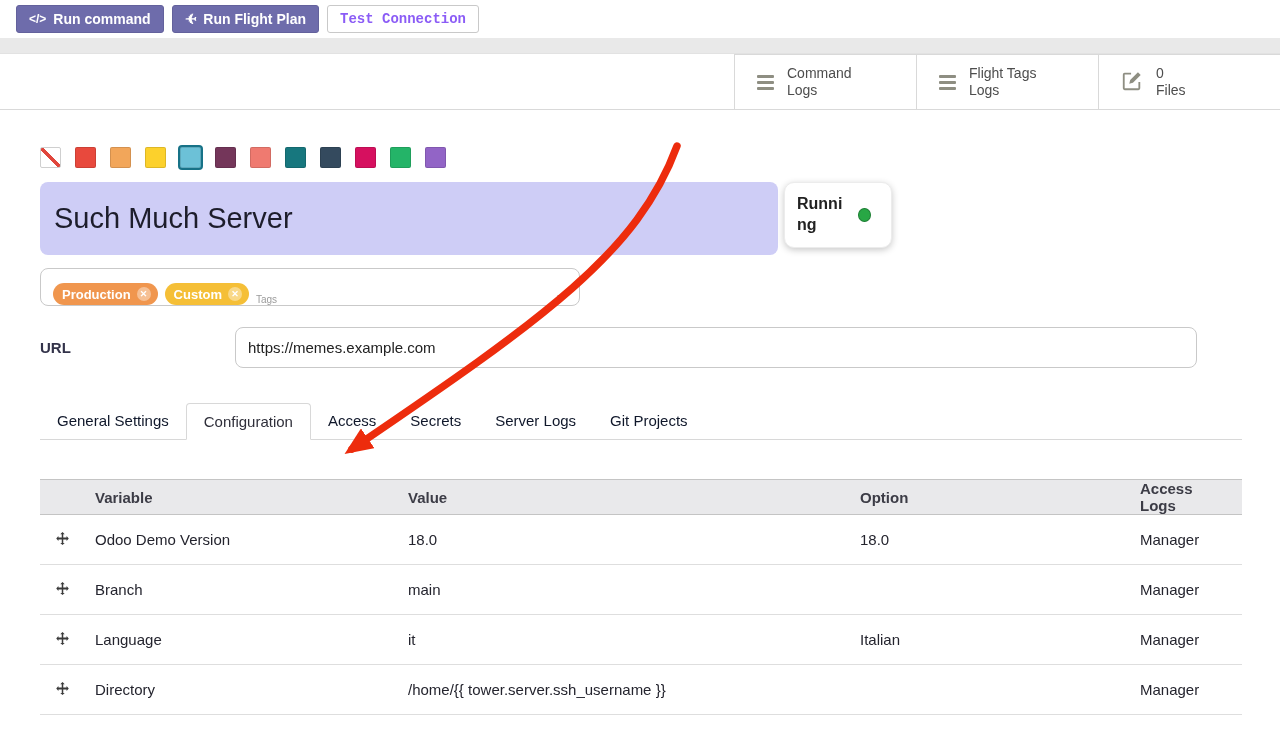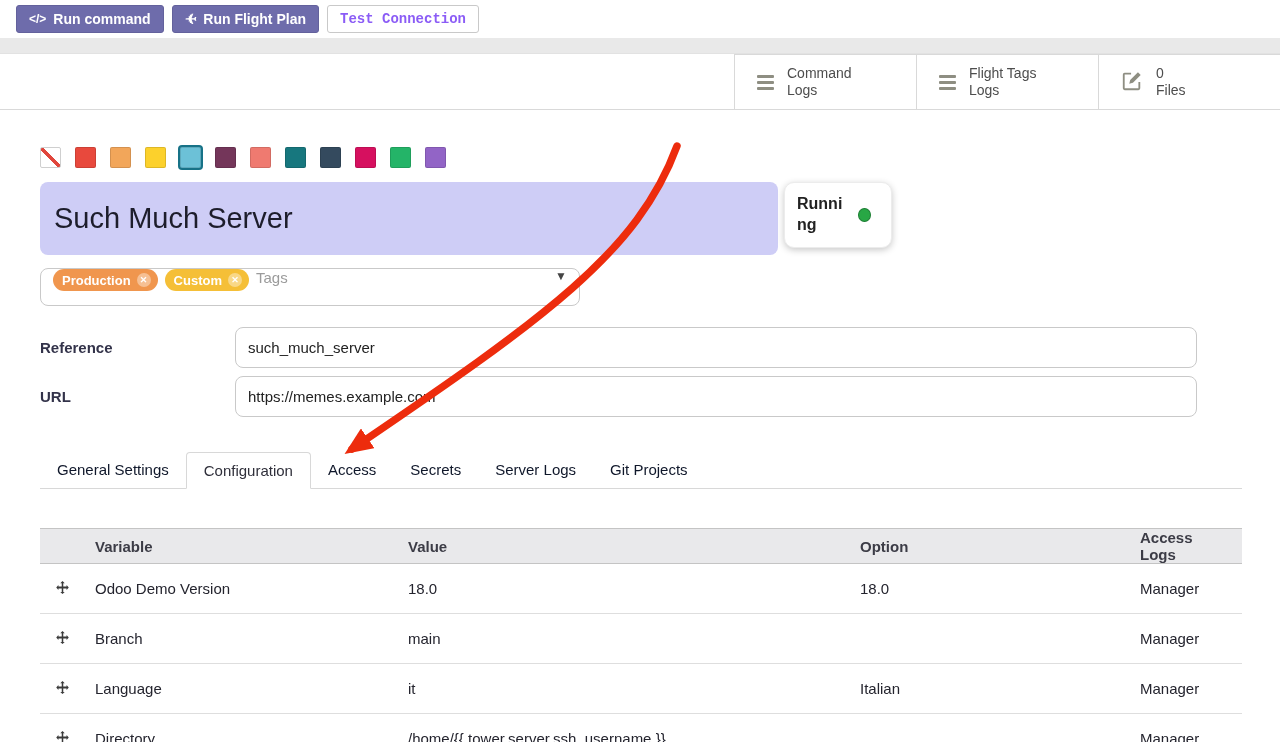--- a/index.html
+++ b/index.html
@@ -29,24 +29,24 @@
   .palette { margin-top:37px; display:flex; gap:14px; }
   .swatch { width:21px; height:21px; border-radius:2px; border:1px solid rgba(0,0,0,0.12); cursor:pointer; }
   .swatch.selected { box-shadow:0 0 0 2px #177287; }
   .swatch-none { background:linear-gradient(to top right,#fff 44%,#e0463c 44%,#e0463c 56%,#fff 56%); border:1px solid #cfcfcf; }
   .title-row { margin-top:14px; display:flex; align-items:flex-start; gap:4px; }
   .title-input { width:738px; height:73px; background:#cecdf6; border-radius:8px; font-size:29px; color:#1d1d2b; padding:0 14px; display:flex; align-items:center; cursor:text; }
   .status-badge { margin-left:2px; width:108px; height:66px; background:#fff; border:1px solid #ececec; border-radius:10px; box-shadow:0 2px 7px rgba(0,0,0,.22); padding:10px 12px; display:flex; align-items:center; gap:9px; cursor:pointer; }
   .status-text { font-weight:bold; font-size:16px; color:#222; width:52px; word-break:break-all; line-height:1.3; }
   .status-dot { width:13px; height:14px; border-radius:50%; background:#28a745; border:1px solid #1e7e34; }
   .tags-row { margin-top:13px; }
-  .tags-box { width:540px; height:38px; border:1px solid #c9c9c9; border-radius:8px; display:flex; align-items:flex-start; gap:7px; padding:0 12px; cursor:text; background:#fff; }
+  .tags-box { width:540px; height:38px; border:1px solid #c9c9c9; border-radius:8px; display:flex; align-items:flex-end; gap:7px; padding:0 12px; cursor:text; background:#fff; }
   .tag-pill { height:22px; border-radius:11px; color:#fff; font-size:13px; font-weight:bold; display:inline-flex; align-items:center; gap:6px; padding:0 7px 0 9px; }
   .tag-x { width:14px; height:14px; border-radius:50%; background:rgba(255,255,255,.4); color:#fff; font-size:9px; display:flex; align-items:center; justify-content:center; cursor:pointer; font-weight:bold; }
-  .tags-placeholder { color:#9b9b9b; font-size:15px; }
+  .tags-placeholder { color:#9b9b9b; font-size:10px; }
   .tags-caret { margin-left:auto; color:#444; font-size:12px; cursor:pointer; }
   .fields { margin-top:21px; }
   .field-row { display:flex; align-items:center; margin-bottom:8px; }
   .field-label { width:195px; font-weight:bold; font-size:15px; color:#33334a; }
   .field-input { flex:1; margin-right:45px; height:41px; border:1px solid #c9c9c9; border-radius:8px; padding:0 12px; font-size:15px; color:#222; display:flex; align-items:center; background:#fff; cursor:text; }
   
   .tabs { margin-top:35px; display:flex; border-bottom:1px solid #d8d8d8; }
   .tab { padding:9px 17px; font-size:15px; color:#0f172a; cursor:pointer; margin-bottom:-1px; white-space:nowrap; }
   .tab.active { background:#fff; border:1px solid #d8d8d8; border-bottom:1px solid #fff; border-radius:4px 4px 0 0; color:#2f2f3a; }
   
@@ -147,24 +147,20 @@
           <span>Custom</span>
           <span class="tag-x">✕</span>
         </span>
         <span class="tags-placeholder">Tags</span>
         <span class="tags-caret">▼</span>
       </div>
     </div>
 
     <div class="fields">
       <div class="field-row">
-        <div class="field-label">Reference</div>
-        <div class="field-input">such_much_server</div>
-      </div>
-      <div class="field-row">
         <div class="field-label">URL</div>
         <div class="field-input">https://memes.example.com</div>
       </div>
     </div>
 
     <div class="tabs">
       <div class="tab">General Settings</div>
       <div class="tab active">Configuration</div>
       <div class="tab">Access</div>
       <div class="tab">Secrets</div>

